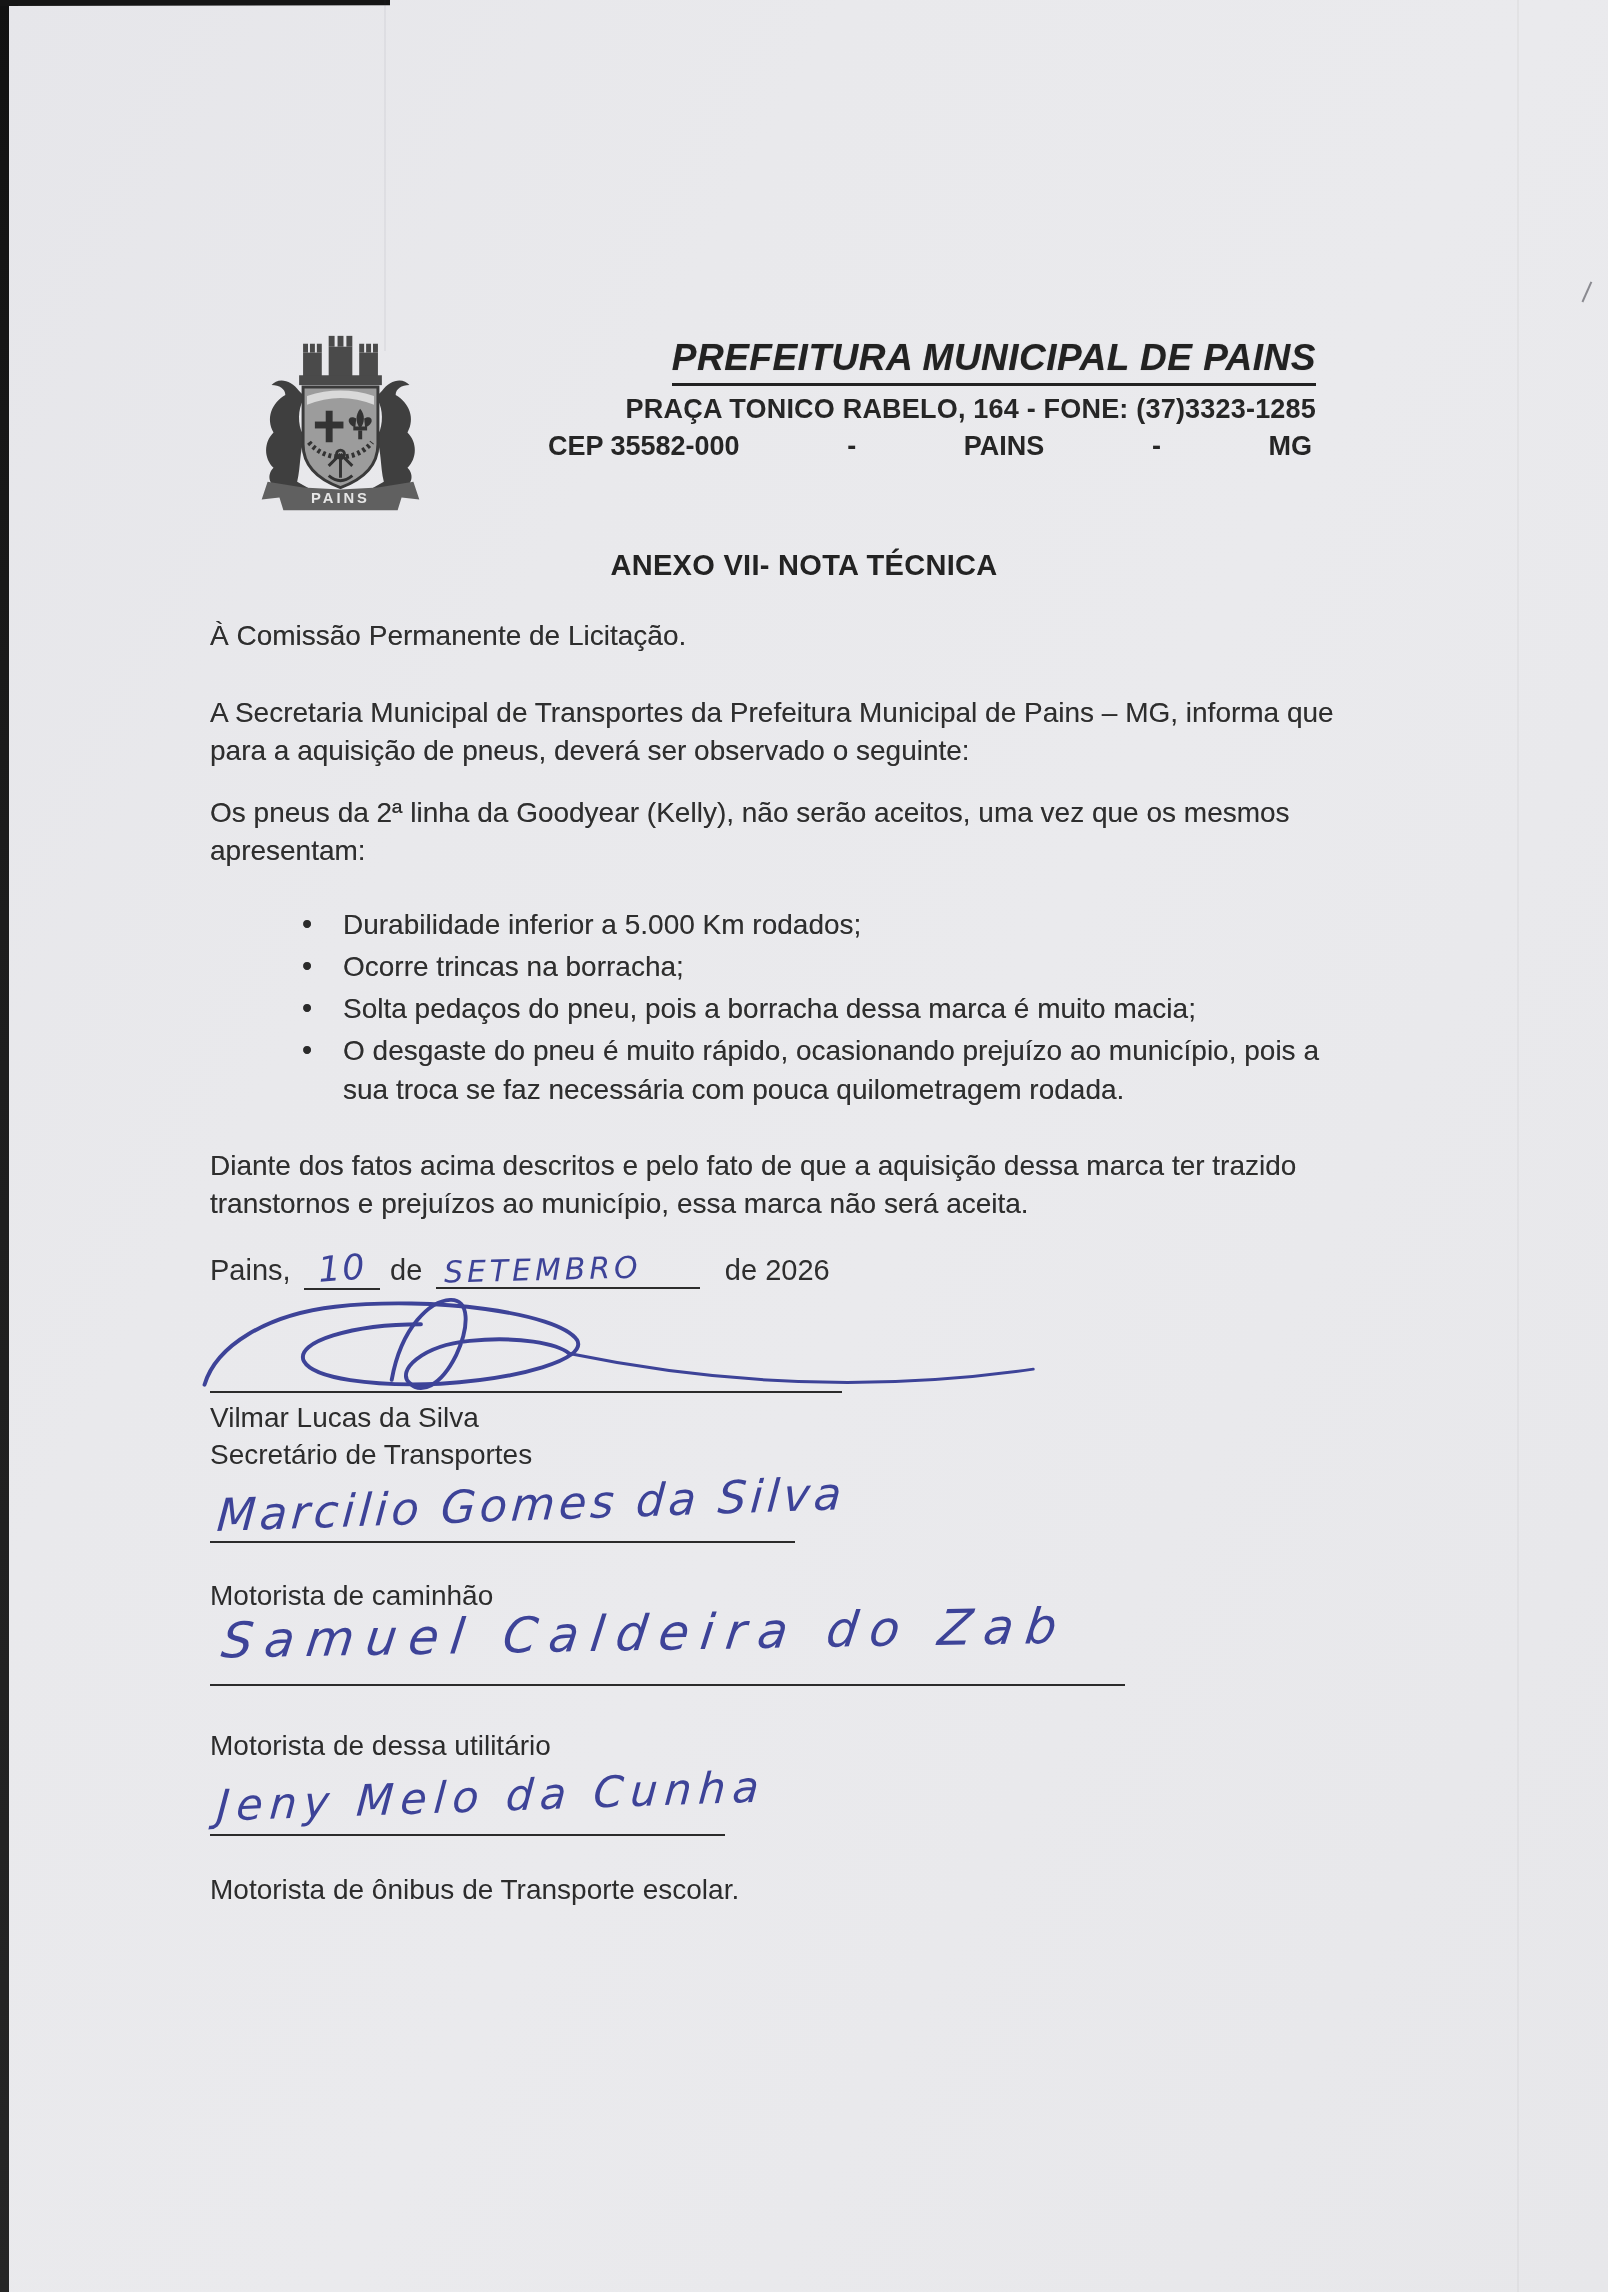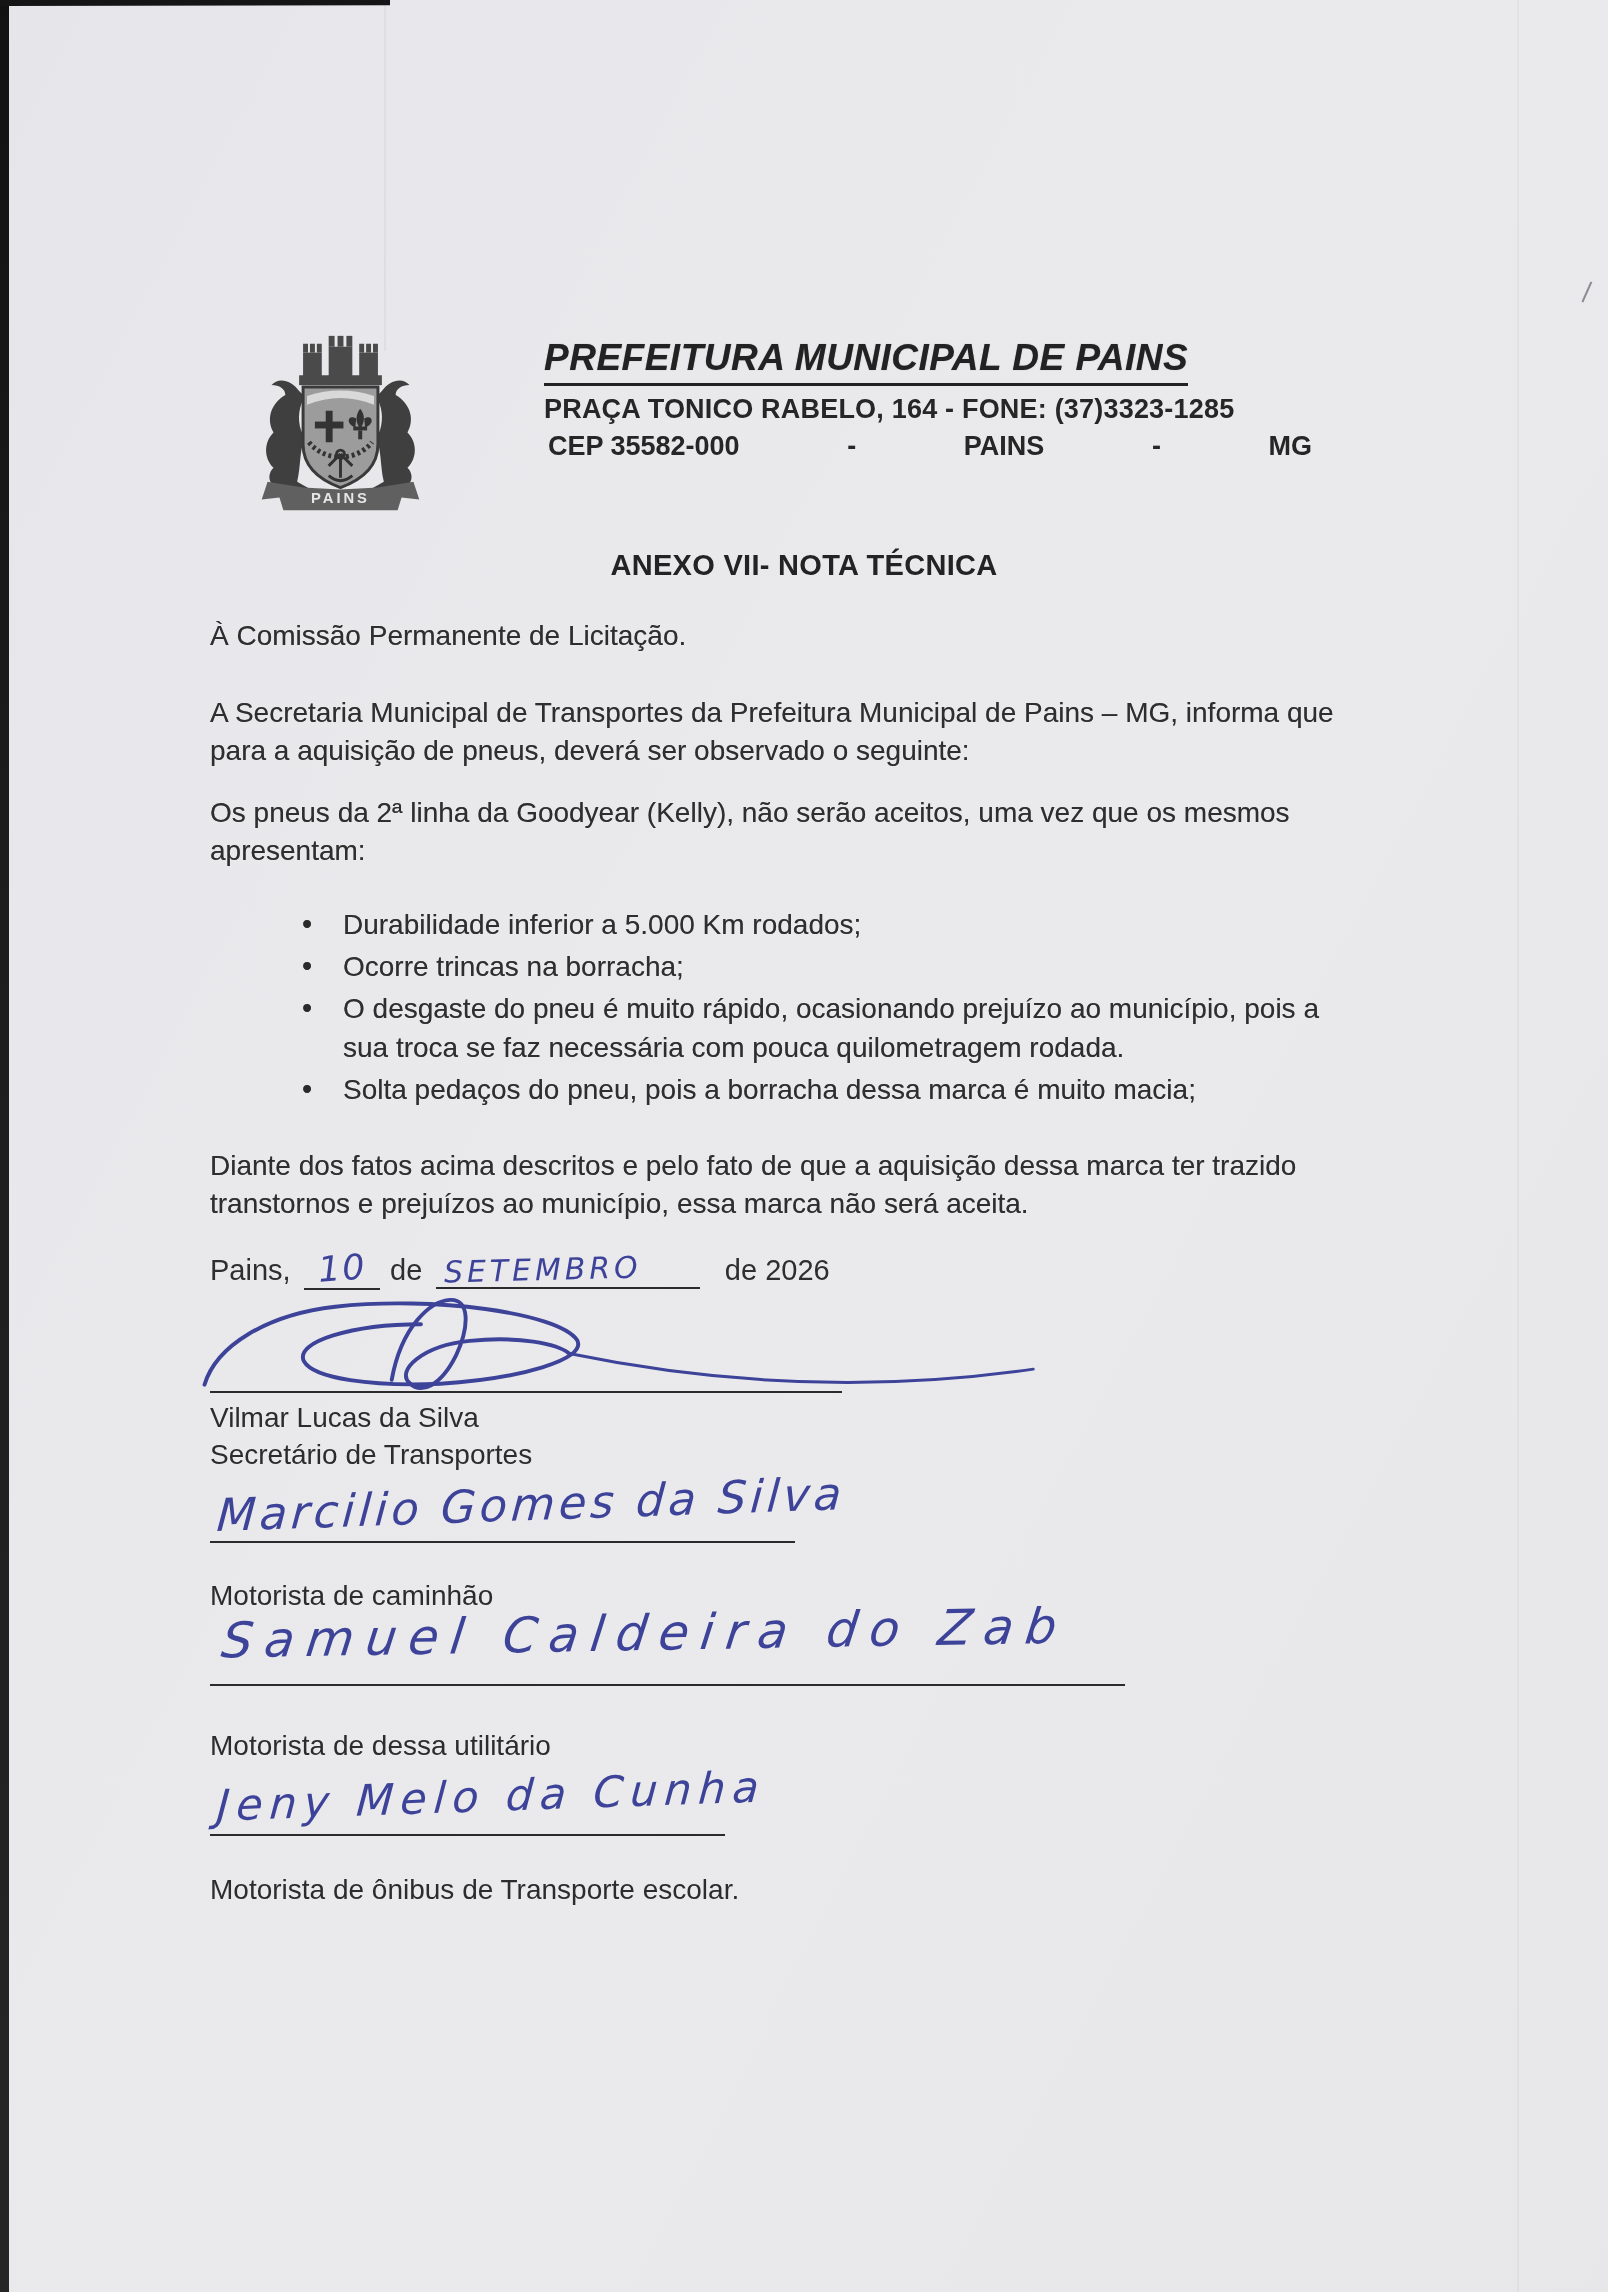--- a/index.html
+++ b/index.html
@@ -15,21 +15,21 @@
   .edge-left{position:absolute;left:0;top:0;width:8.8px;height:100%;
     background:linear-gradient(180deg,#121212 0%,#1d1d1d 40%,#262626 100%);}
   .edge-top{position:absolute;left:0;top:0;width:390px;height:5.9px;background:#151515;
     transform-origin:left;transform:skewY(-0.12deg);}
   .crease-v1{position:absolute;left:384px;top:0;width:2px;height:351px;background:rgba(70,70,80,0.06);}
   .crease-v2{position:absolute;left:1517px;top:0;width:2px;height:2293px;background:rgba(70,70,80,0.05);}
   .pen-nick{position:absolute;left:1586px;top:281px;width:2px;height:21.5px;background:#8a8a90;transform:rotate(24deg);}
 
   
   .crest{position:absolute;left:242px;top:330px;width:197px;height:191px;}
-  .hdr{position:absolute;left:544px;top:337px;width:772px;text-align:left;}
+  .hdr{position:absolute;left:544px;top:337px;width:772px;text-align:right;}
   .org{display:inline-block;font-size:37px;font-weight:bold;font-style:italic;
     letter-spacing:0.5px;color:#222;border-bottom:3.9px solid #222;padding-bottom:3.9px;
     text-shadow:0 0 1px rgba(30,30,30,0.4);}
   .cnpj{margin-top:8.8px;font-size:23.4px;color:#3a3a3a;letter-spacing:0.5px;}
   .addr{margin-top:7.8px;font-size:27px;font-weight:bold;color:#262626;letter-spacing:0.2px;}
   .cepline{margin-top:5.9px;display:flex;justify-content:space-between;align-items:baseline;
     font-size:27px;font-weight:bold;color:#262626;padding:0 3.9px;}
 
   
   .doc-title{position:absolute;left:0;top:549px;width:1608px;text-align:center;
@@ -139,22 +139,22 @@
     </div>
   </div>
 
   <div class="doc-title">ANEXO VII- NOTA TÉCNICA</div>
   <div class="salutation">À Comissão Permanente de Licitação.</div>
   <div class="para p1">A Secretaria Municipal de Transportes da Prefeitura Municipal de Pains – MG, informa que para a aquisição de pneus, deverá ser observado o seguinte:</div>
   <div class="para p2">Os pneus da 2ª linha da Goodyear (Kelly), não serão aceitos, uma vez que os mesmos apresentam:</div>
   <ul class="bullets">
     <li>Durabilidade  inferior a 5.000 Km rodados;</li>
     <li>Ocorre trincas na borracha;</li>
+    <li>Solta pedaços do pneu, pois a borracha dessa marca é muito macia;</li>
     <li>O desgaste do pneu é muito rápido, ocasionando prejuízo ao município, pois a sua troca se faz necessária com pouca quilometragem rodada.</li>
-    <li>Solta pedaços do pneu, pois a borracha dessa marca é muito macia;</li>
   </ul>
   <div class="para p3">Diante dos fatos acima descritos e pelo fato de que a aquisição dessa marca ter trazido transtornos e prejuízos ao município, essa marca não será aceita.</div>
 
   <div class="dateline">
     <span>Pains,</span>
     <span class="day-slot"><span class="hand">10</span></span>
     <span>de</span>
     <span class="month-slot"><span class="hand">SETEMBRO</span></span>
     <span>de 2026</span>
   </div>

